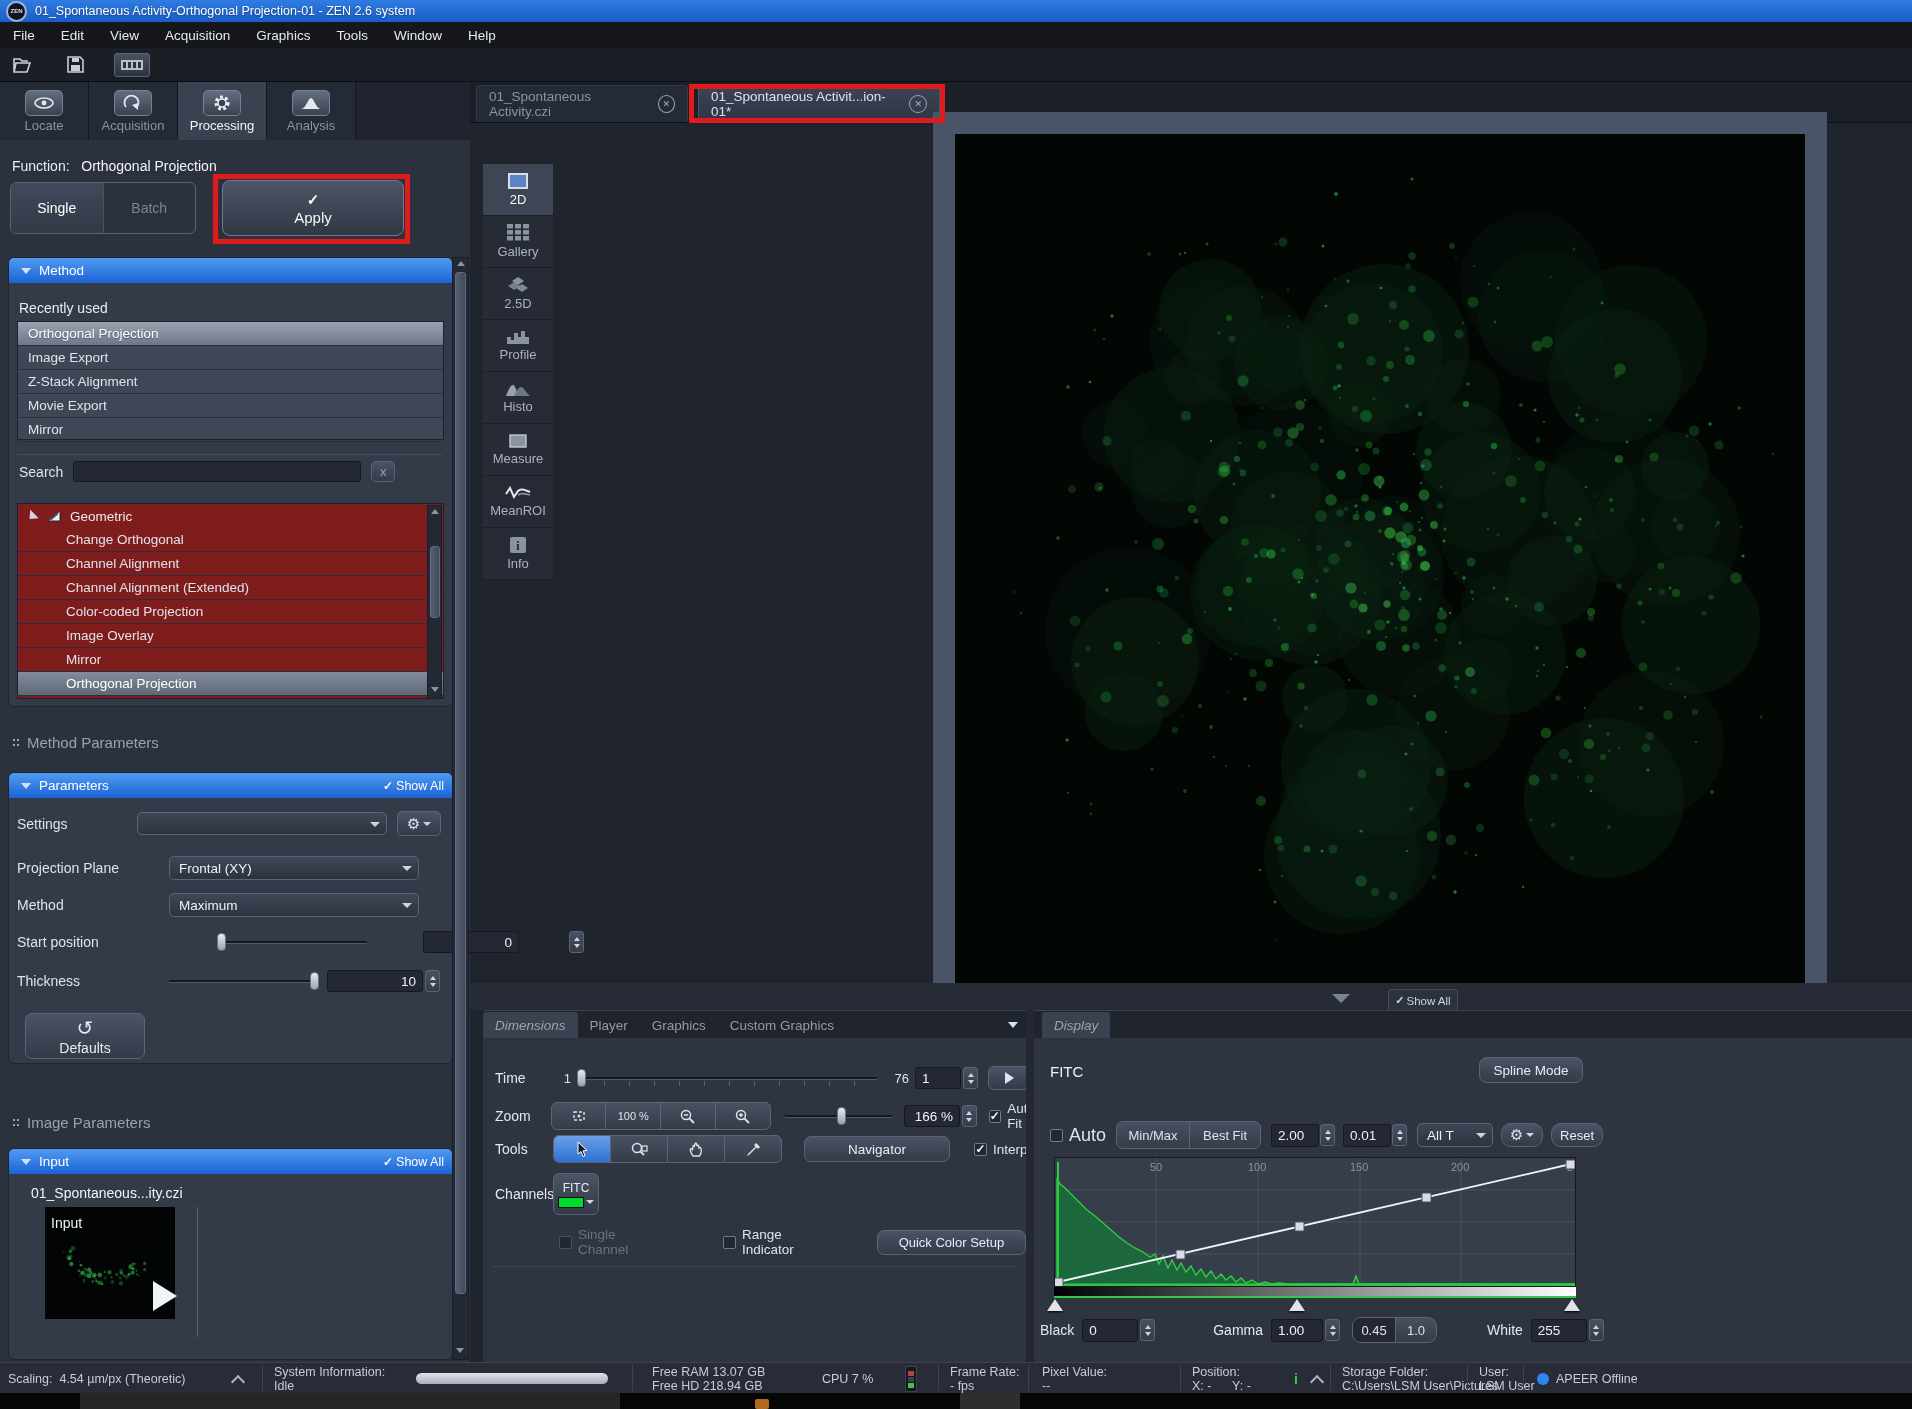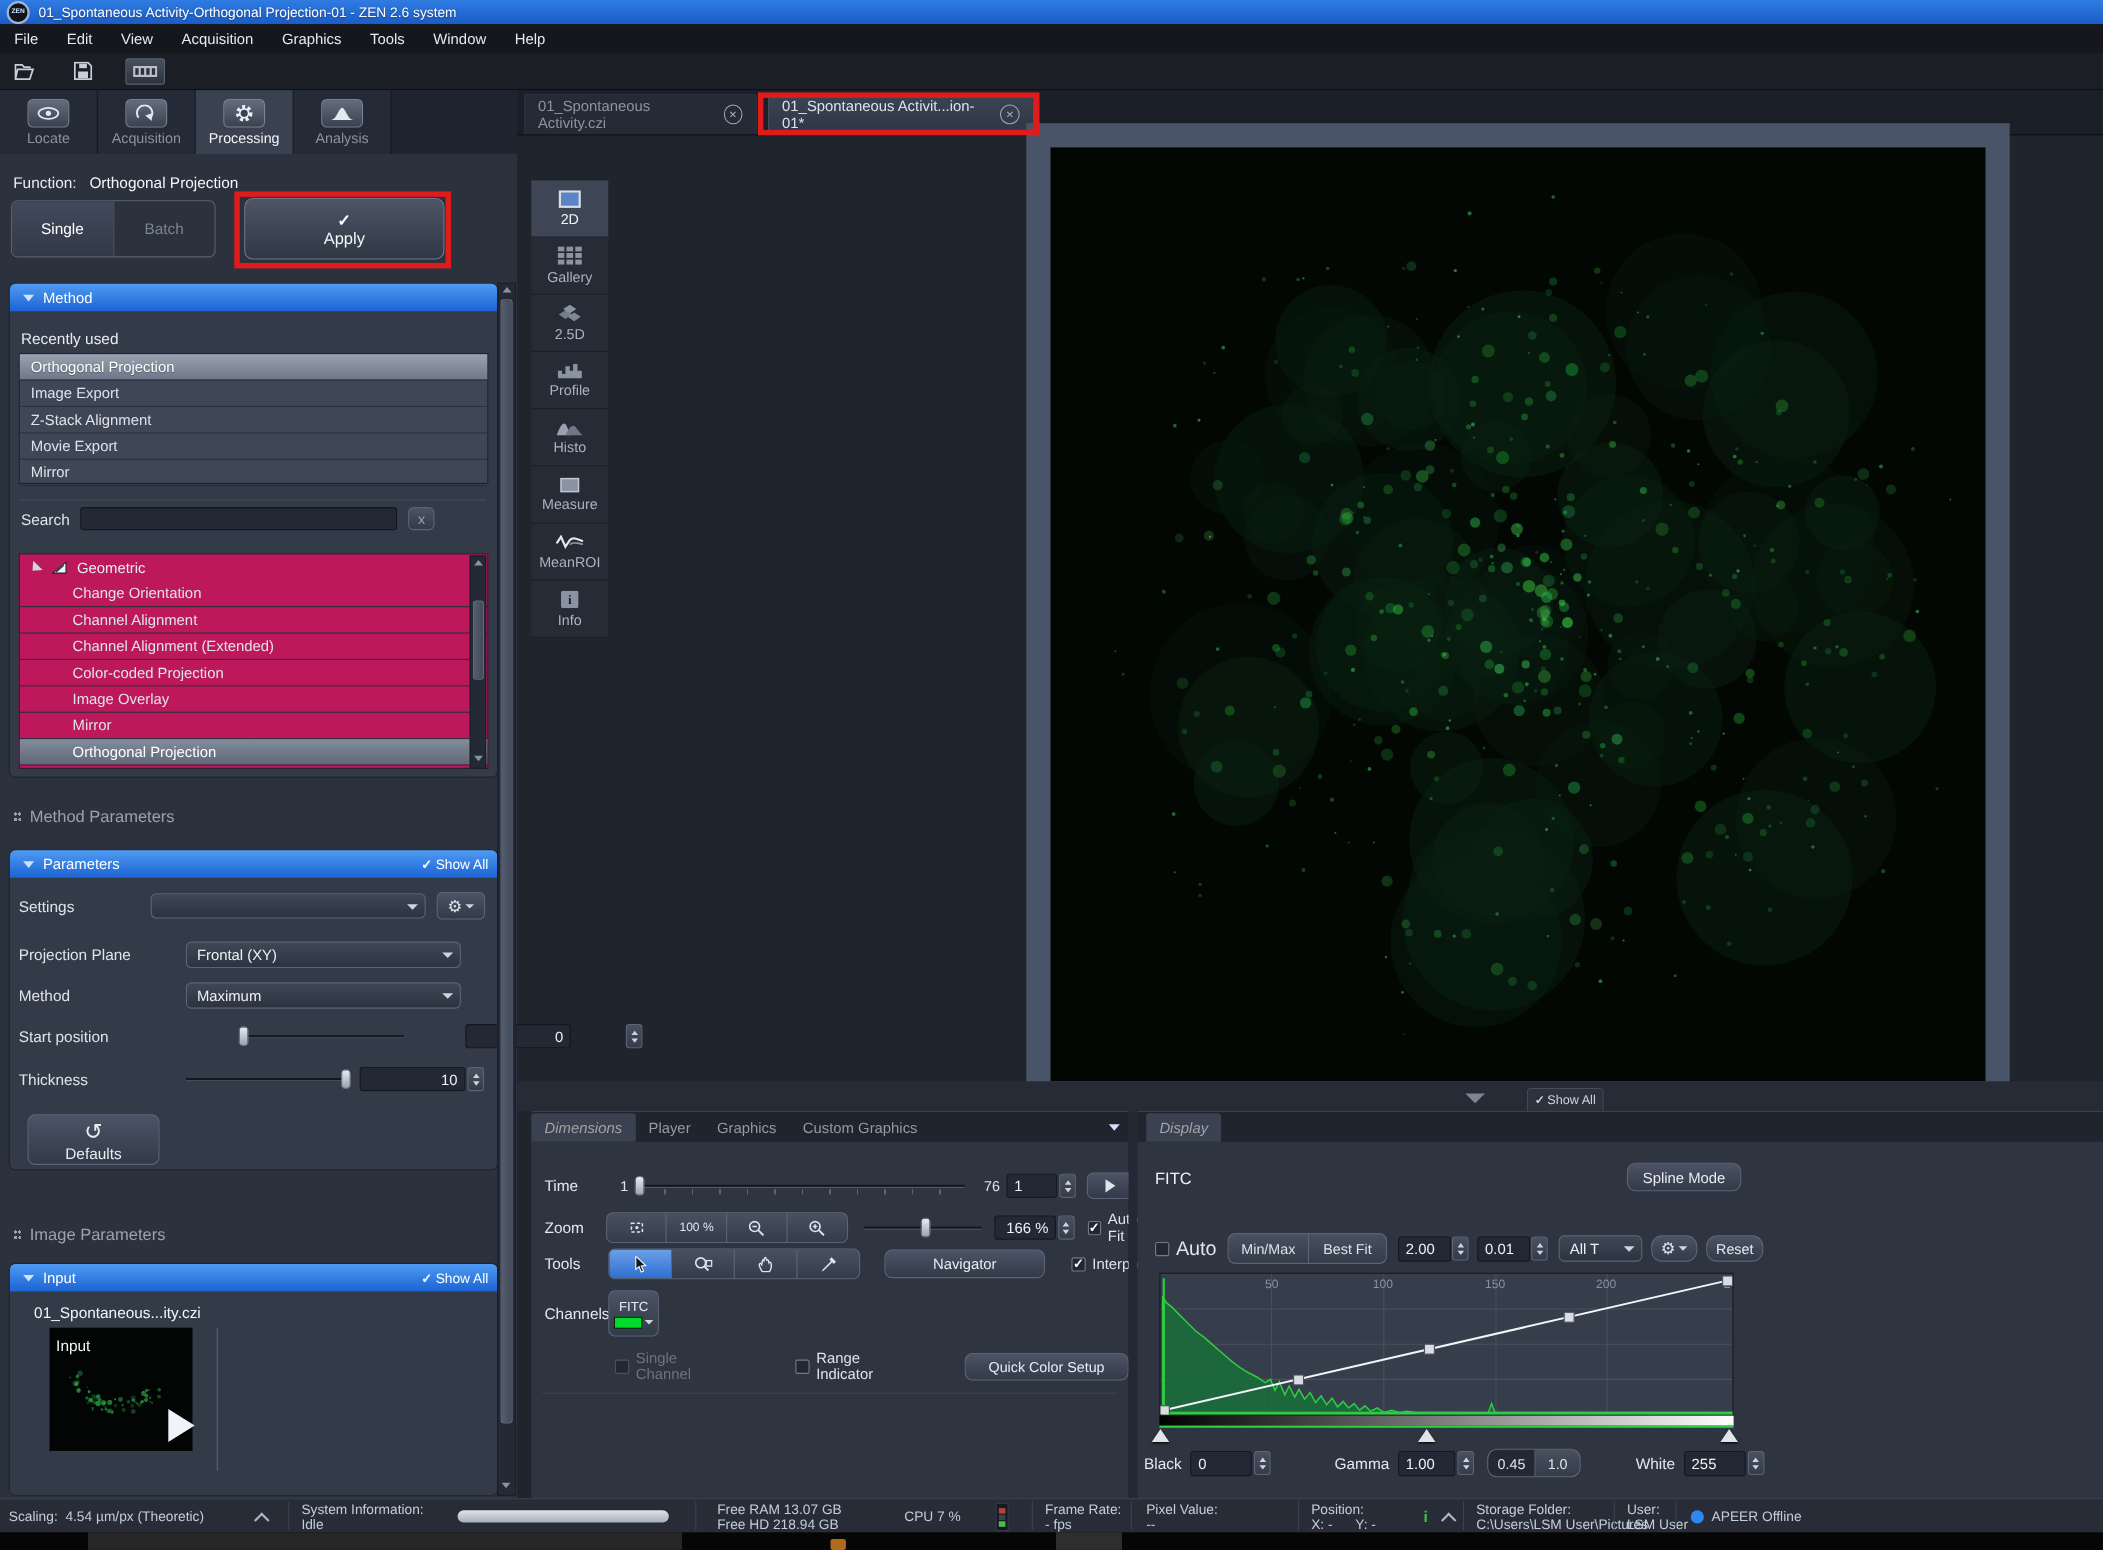--- a/index.html
+++ b/index.html
@@ -223,30 +223,30 @@
         <div class="litem">Z-Stack Alignment</div>
         <div class="litem">Movie Export</div>
         <div class="litem">Mirror</div>
       </div>
       <div style="position:absolute;left:8px;top:196px;width:425px;border-top:1px solid #454d5c;"></div>
       <div style="position:absolute;left:10px;top:203px;display:flex;align-items:center;gap:10px;">
         <span style="font-size:14px;">Search</span>
         <input class="inp" style="width: 288px; height: 21px;" value="">
         <span class="btn" style="width:24px;height:21px;color:#9aa2b0;">x</span>
       </div>
-      <div class="listbox" style="position:absolute;left:8px;top:245px;width:425px;height:194px;background:#be185d;">
+      <div class="listbox" style="position:absolute;left:8px;top:245px;width:425px;height:194px;background:#7f1d1d;">
         <div class="treehead">
           <span class="exp"></span>
           <svg width="16" height="14" viewBox="0 0 16 14">
               <path d="M2 12 L14 2 L14 12 Z" fill="#f0f3f8" stroke="#20252f" stroke-width="1"></path>
               <path d="M5 11 L12 5" stroke="#20252f" stroke-width="1"></path>
             </svg>
           <span>Geometric</span>
         </div>
-        <div class="litem" style="padding-left:48px;">Change Orientation</div>
+        <div class="litem" style="padding-left:48px;">Change Orthogonal</div>
         <div class="litem" style="padding-left:48px;">Channel Alignment</div>
         <div class="litem" style="padding-left:48px;">Channel Alignment (Extended)</div>
         <div class="litem" style="padding-left:48px;">Color-coded Projection</div>
         <div class="litem" style="padding-left:48px;">Image Overlay</div>
         <div class="litem" style="padding-left:48px;">Mirror</div>
         <div class="litem sel2" style="padding-left:48px;">Orthogonal Projection</div>
         <div class="sbar" style="position:absolute;right:1px;top:1px;width:13px;height:192px;">
           <div class="sarrow u"></div>
           <div class="sthumb" style="position:absolute;left:2px;top:40px;width:8px;height:70px;"></div>
           <div class="sarrow d" style="position:absolute;bottom:3px;left:2.5px;"></div>

